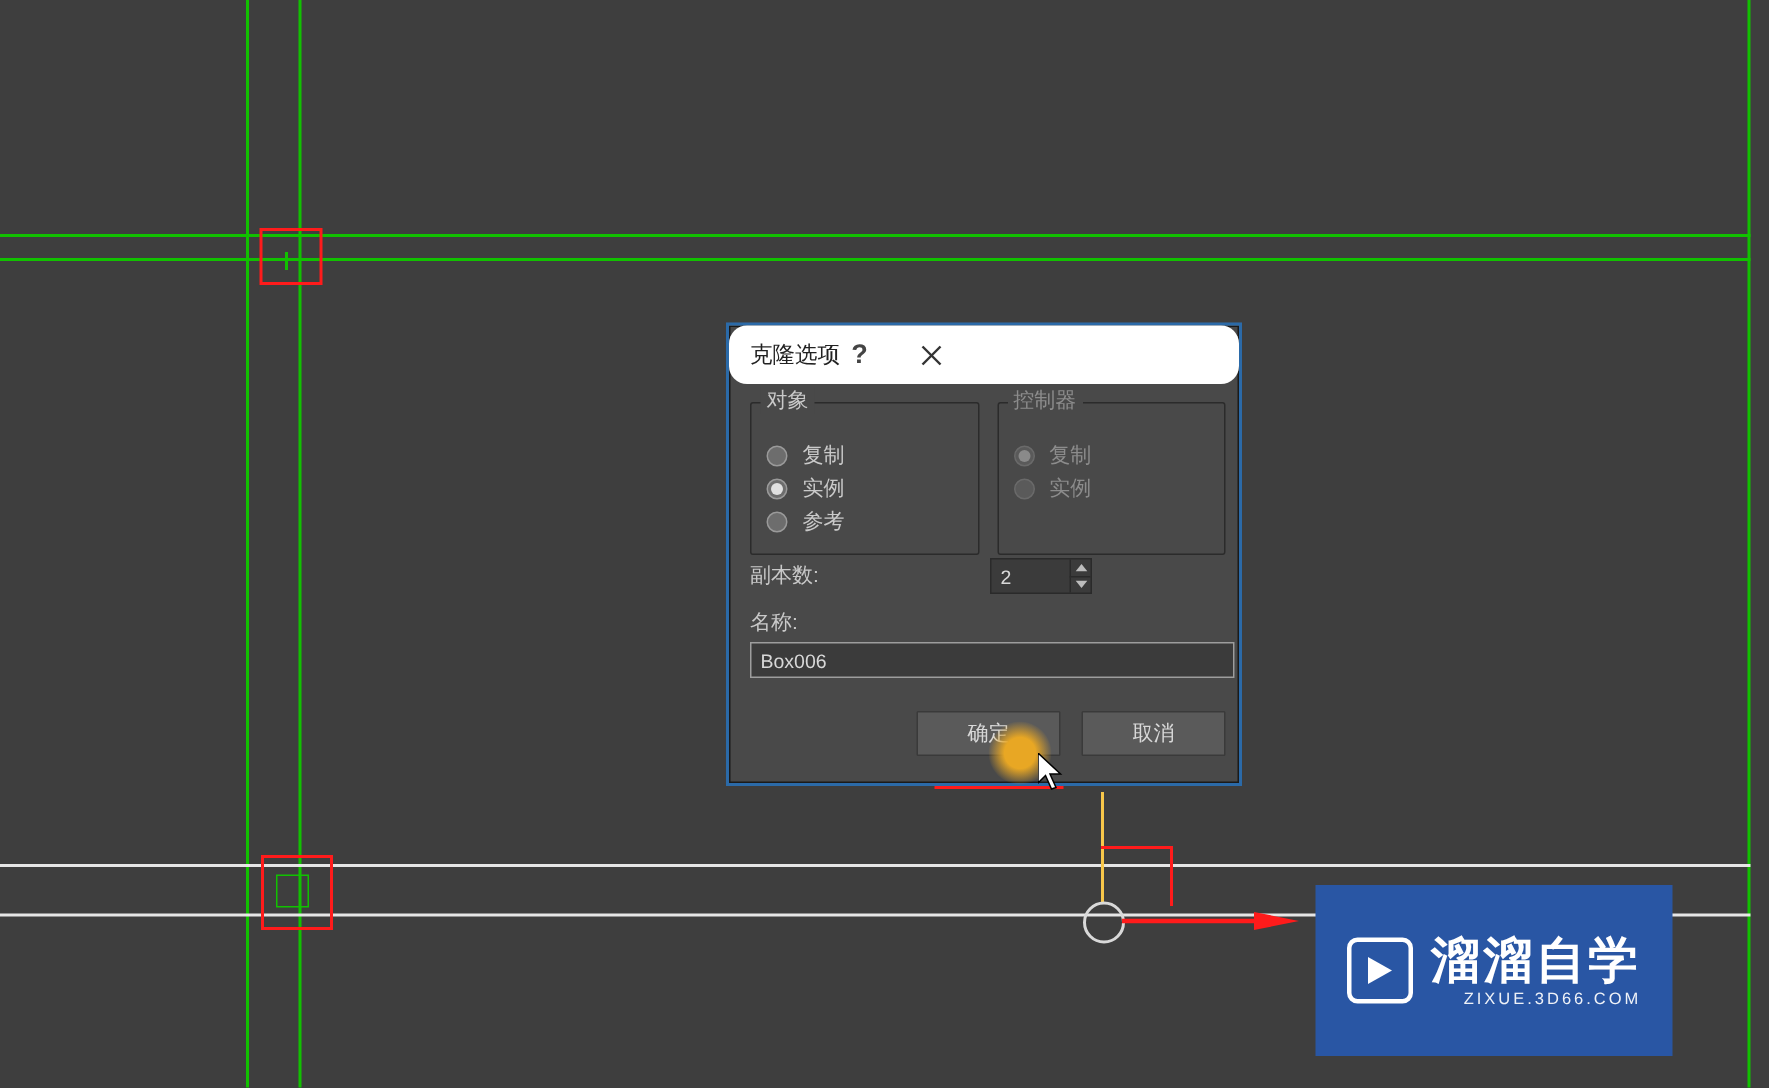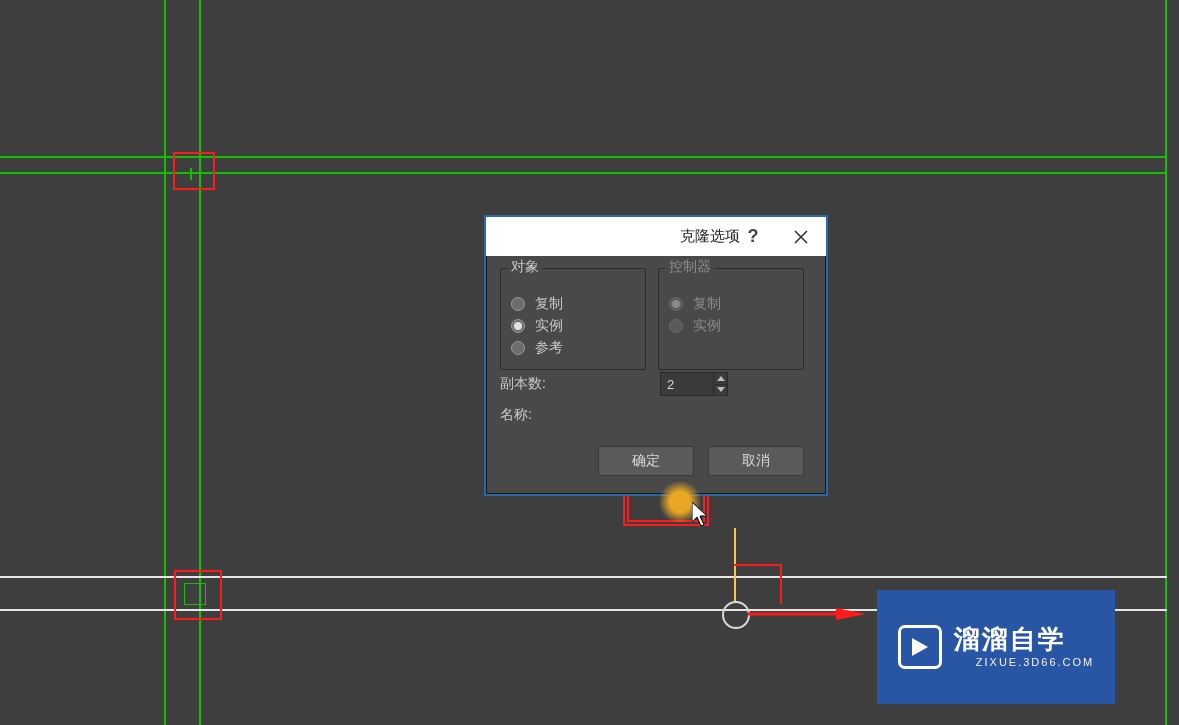--- a/index.html
+++ b/index.html
@@ -16,26 +16,26 @@
     --yellow:#f8c74a;
     --blue:#2956a4;
   }
   html,body{margin:0;padding:0;width:1179px;height:725px;background:var(--bg);overflow:hidden;font-family:"Microsoft YaHei",Arial,sans-serif;}
   .viewport{position:absolute;inset:0;}
   .line{position:absolute;background:var(--green);}
   .wline{position:absolute;background:var(--white);}
   .hlbox{position:absolute;border:2px solid var(--highlight);pointer-events:none;}
   
   .dialog{position:absolute;left:484px;top:215px;width:340px;border:2px solid var(--dlg-border);background:var(--dlg-bg);box-shadow:0 0 0 1px #1a1a1a inset;}
-  .titlebar{height:39px;background:var(--titlebar);display:flex;align-items:center;justify-content:flex-end;padding:0 6px 0 14px;}
+  .titlebar{height:39px;background:var(--titlebar);display:flex;align-items:center;justify-content:flex-start;padding:0 6px 0 14px;border-radius:12px;}
   .titlebar .title{color:#222;font-size:15px;font-weight:500;}
   .titlebar .tb-actions{display:flex;align-items:center;gap:22px;margin-right:6px;}
   .tb-btn{width:26px;height:26px;display:flex;align-items:center;justify-content:center;color:#444;font-size:18px;cursor:pointer;}
   .close-icon svg{display:block;}
-  .dialog-body{padding:12px 22px 18px 14px;color:var(--text);font-size:14px;}
+  .dialog-body{padding:12px 9px 18px 14px;color:var(--text);font-size:14px;}
   .groups{display:flex;gap:12px;}
   .group{flex:1;background:var(--dlg-bg);border:1px solid var(--panel-border);padding:22px 10px 8px 10px;position:relative;border-radius:2px;}
   .group-title{position:absolute;top:-11px;left:6px;background:var(--dlg-bg);padding:0 4px;color:var(--text);font-size:14px;}
   .group.disabled .group-title{color:var(--text-dim);}
   .radio-row{display:flex;align-items:center;gap:10px;margin:4px 0;color:var(--text);font-size:14px;cursor:pointer;}
   .group.disabled .radio-row{color:var(--text-dim);cursor:default;}
   .radio{width:12px;height:12px;border-radius:50%;border:1px solid #9a9a9a;background:#6d6d6d;position:relative;flex:0 0 auto;}
   .radio.on::after{content:"";position:absolute;inset:2px;border-radius:50%;background:#e0e0e0;}
   .group.disabled .radio{border-color:#6a6a6a;background:#5a5a5a;}
   .group.disabled .radio.on::after{background:#8a8a8a;}
@@ -52,21 +52,21 @@
   .name-input{width:309px;height:22px;background:#3b3b3b;border:1px solid #9d9d9d;color:#d8d8d8;font-size:13px;padding:0 6px;outline:none;}
   .buttons{display:flex;gap:14px;justify-content:flex-end;margin-top:22px;}
   .btn{width:94px;height:28px;background:#5a5a5a;color:#d8d8d8;border:1px solid #3a3a3a;font-size:14px;display:flex;align-items:center;justify-content:center;cursor:pointer;border-radius:1px;}
   
   .glow{position:absolute;width:42px;height:42px;border-radius:50%;background:radial-gradient(circle,#e8a724 0%,#e8a724 35%,rgba(232,167,36,0) 72%);pointer-events:none;}
   .cursor{position:absolute;pointer-events:none;}
   
   .logo{position:absolute;left:877px;top:590px;width:238px;height:114px;background:var(--blue);display:flex;align-items:center;justify-content:center;gap:12px;}
   .logo-icon{width:38px;height:38px;border:3px solid #fff;border-radius:7px;display:flex;align-items:center;justify-content:center;}
   .logo-txt{display:flex;flex-direction:column;align-items:flex-start;color:#fff;}
-  .logo-txt .big{font-size:26px;font-weight:700;letter-spacing:2px;line-height:1;}
+  .logo-txt .big{font-size:33px;font-weight:700;letter-spacing:2px;line-height:1;}
   .logo-txt .small{font-size:11px;letter-spacing:2px;margin-top:4px;opacity:.92;margin-left:22px;}
   
   .arrow-r{position:absolute;}
   .circle{position:absolute;border:2px solid #d9d9d9;border-radius:50%;background:transparent;}
   .small-green{position:absolute;border:1px solid var(--green);}
   .vline-yellow{position:absolute;width:2px;background:var(--yellow);}
 </style>
 </head>
 <body>
 
@@ -164,20 +164,21 @@
             <svg width="8" height="5" viewBox="0 0 8 5">
                 <polygon points="0,0 8,0 4,5" fill="#bdbdbd"></polygon>
               </svg>
           </div>
         </div>
       </div>
     </div>
 
     <div class="name-row">
       <label>名称:</label>
+      <input class="name-input" type="text" value="Box006" style="">
     </div>
 
     <div class="buttons">
       <div class="btn">
         <span>确定</span>
       </div>
       <div class="btn">
         <span>取消</span>
       </div>
     </div>

